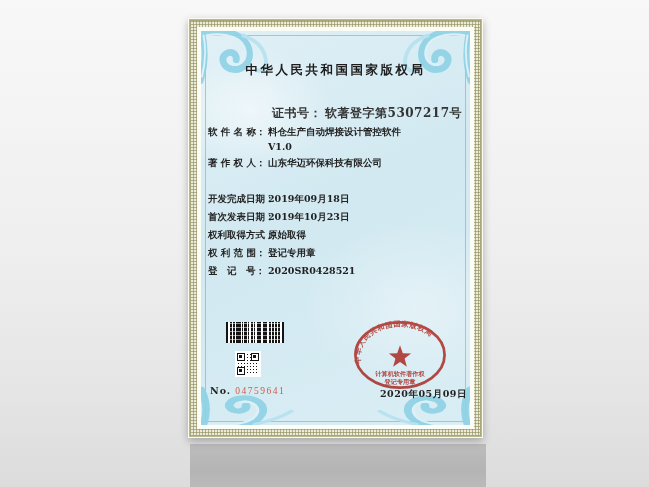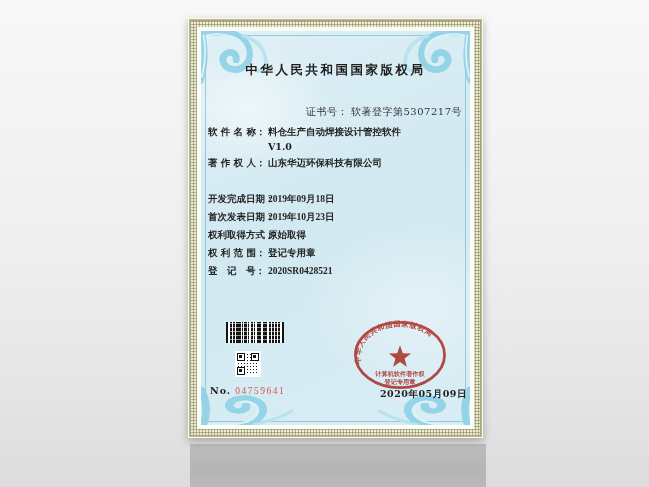--- a/index.html
+++ b/index.html
@@ -27,25 +27,25 @@
              border:1px solid rgba(80,165,200,.5);pointer-events:none;}
   .flourish{position:absolute;opacity:.9;}
   .fl-tl{left:-2px;top:-2px;width:76px;height:60px;}
   .fl-tr{right:-2px;top:-2px;width:76px;height:60px;transform:scaleX(-1);}
   .fl-bl{left:-2px;bottom:-4px;width:96px;height:46px;transform:scaleY(-1);}
   .fl-br{right:-2px;bottom:-4px;width:96px;height:46px;transform:scale(-1,-1);}
   .issuer{position:absolute;left:0;right:0;top:31px;text-align:center;
           font-size:12.5px;font-weight:bold;letter-spacing:2.5px;color:#1c1c1c;}
   .title{position:absolute;left:0;right:0;top:50px;text-align:center;
          font-size:16.5px;font-weight:bold;letter-spacing:1.5px;color:#111;}
-  .certno{position:absolute;right:8px;top:74px;font-size:10px;font-weight:normal;color:#333;letter-spacing:.5px;}
+  .certno{position:absolute;right:8px;top:74px;font-size:12px;font-weight:bold;color:#333;letter-spacing:.5px;}
   .certno span{margin-left:3px;}
   .frow{position:absolute;left:7px;right:6px;font-size:9.5px;font-weight:bold;color:#222;white-space:nowrap;}
   .frow .lbl{display:inline-block;width:60px;}
-  .frow .val{display:inline-block;font-family:Liberation Serif, serif;}
+  .frow .val{display:inline-block;}
   .version{position:absolute;left:67px;font-size:9.5px;font-weight:bold;color:#222;}
   .statement{position:absolute;left:9px;right:9px;top:251px;font-size:9.3px;font-weight:bold;
              color:#2a2a2a;line-height:17.5px;text-indent:2em;text-align:justify;}
   
   .barcode{position:absolute;left:25px;top:291px;width:54px;height:21px;background:#fff;
            border-left:2px solid #141414;border-right:2px solid #141414;}
   .barcode .bars{position:absolute;inset:0 2px;
       background-image:
         repeating-linear-gradient(0deg, transparent 0 3px, rgba(255,255,255,.55) 3px 4px),
         repeating-linear-gradient(90deg,#141414 0 1px,transparent 1px 3px,#141414 3px 5px,transparent 5px 6px),

